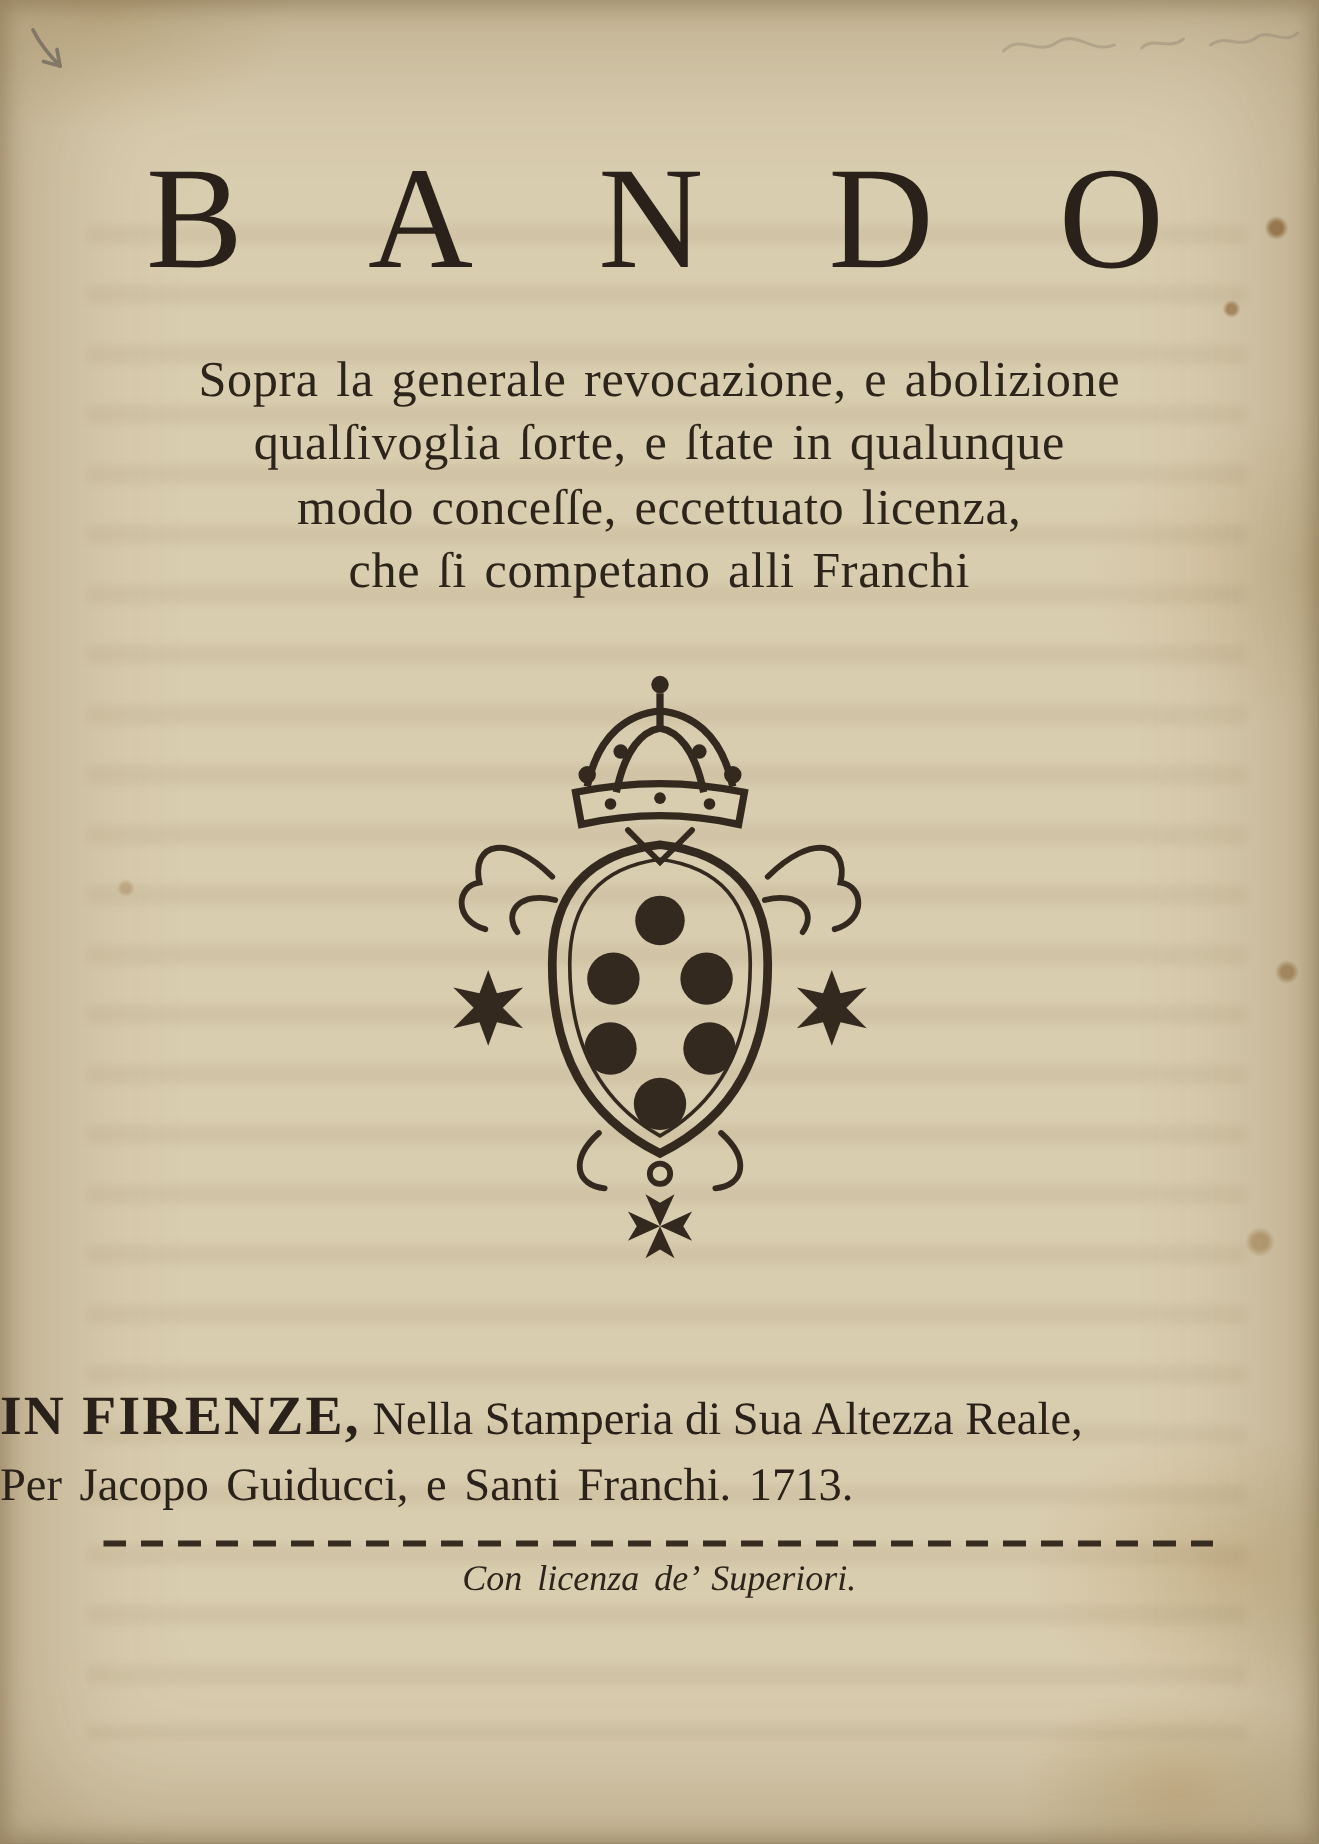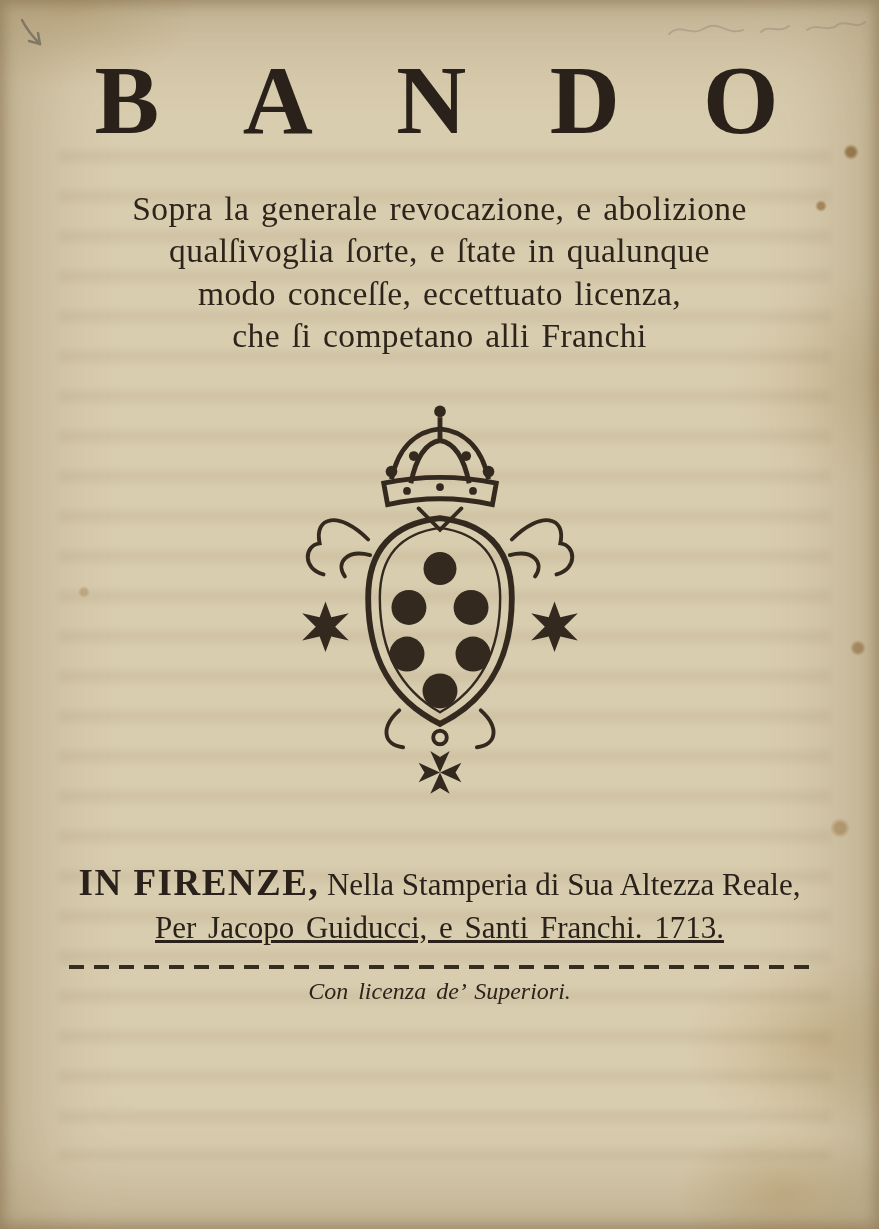--- a/index.html
+++ b/index.html
@@ -30,49 +30,50 @@
     filter:blur(3px);
     opacity:.16;
     z-index:0;
     pointer-events:none;
   }
   .content{position:relative;z-index:1;}
   .title{
     padding-top:50px;
     text-align:center;
     font-size:97px;
-    font-weight:700;
+    font-weight:400;
     line-height:1.05;
     letter-spacing:.86em;
     padding-left:.80em; 
     white-space:nowrap;
     color:#2a221a;
+    margin-top:45px;
   }
   .subtitle{
     margin-top:36px;
     text-align:center;
     font-size:33.5px;
     line-height:1.27;
     word-spacing:3px;
     letter-spacing:.4px;
     color:#2d251b;
   }
   .arms-wrap{
     margin-top:24px;
     text-align:center;
   }
   .imprint{
-    margin-top:26px;
-    text-align:center;
+    margin-top:42px;
+    text-align:left;
     line-height:1.32;
     color:#2a221a;
   }
   .imprint-prefix{font-size:37px;letter-spacing:1.5px;font-weight:700;}
   .imprint-rest{font-size:31px;}
-  .imprint-line2{font-size:31px;word-spacing:4px;text-decoration:underline;}
+  .imprint-line2{font-size:31px;word-spacing:4px;}
   .divider{
     width:742px;height:4px;
     margin:16px auto 9px;
     background:repeating-linear-gradient(90deg,#362c20 0 15px, rgba(0,0,0,0) 15px 25px);
   }
   .license{
     text-align:center;
     font-style:italic;
     font-size:24px;
     word-spacing:4px;

